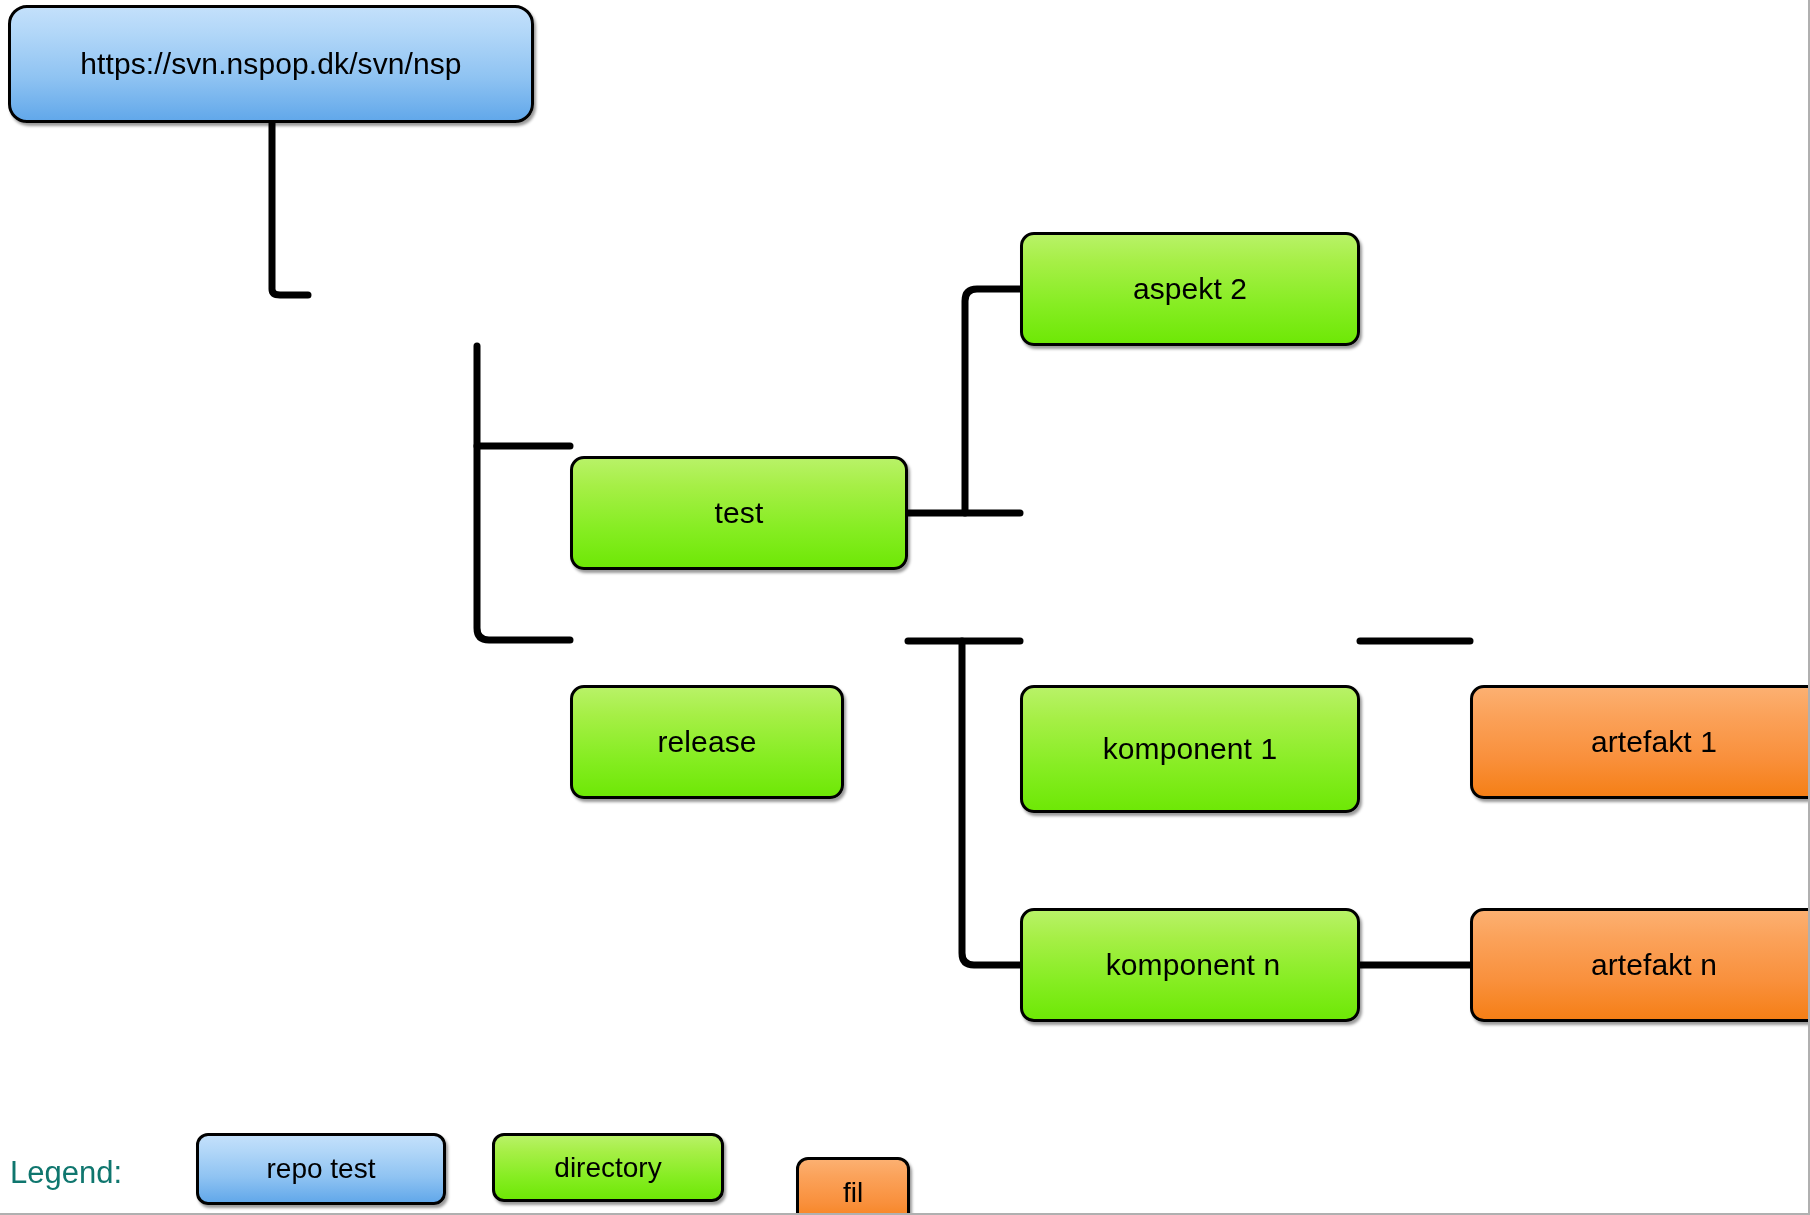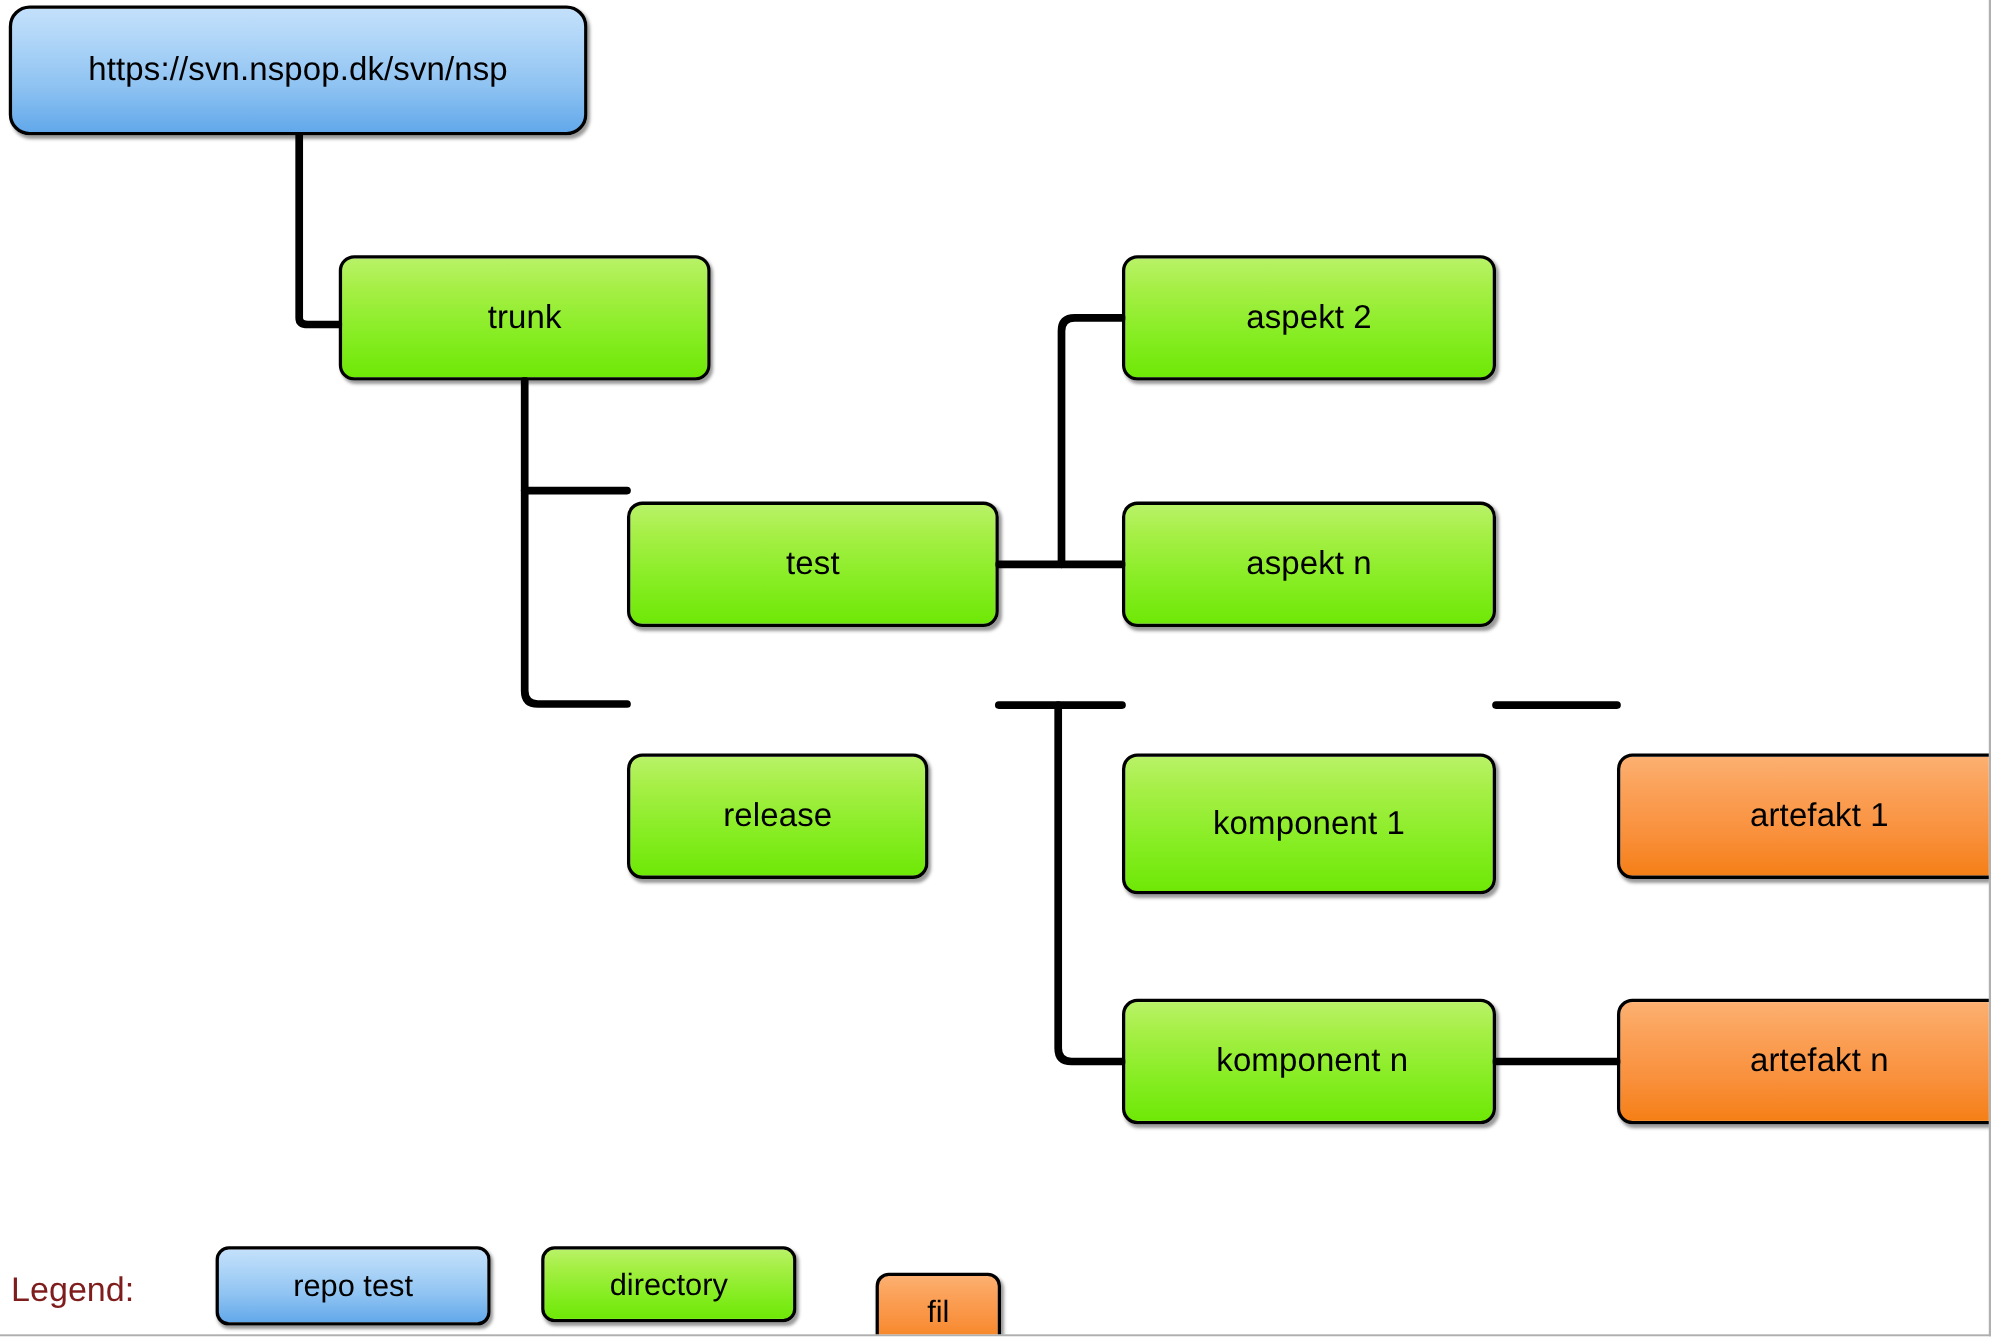--- a/index.html
+++ b/index.html
@@ -60,21 +60,21 @@
   
   .node.file {
     background: linear-gradient(to bottom, #fcb071 0%, #fba25a 25%, #f9903c 65%, #f57f16 100%);
   }
 
   
   #legend-label {
     position: absolute;
     z-index: 3;
     font-size: 31px;
-    color: #7f1d1d;
+    color: #0f766e;
     white-space: nowrap;
   }
   .legend-box {
     position: absolute;
     z-index: 3;
     border: 3px solid #000000;
     border-radius: 12px;
     box-sizing: border-box;
     display: flex;
     align-items: center;
@@ -117,39 +117,33 @@
       <path d="M 1360 641 L 1470 641"></path>
 
       <path d="M 1360 965 L 1470 965"></path>
     </g>
   </svg>
 
   <div class="node repo" style="left:8px; top:5px; width:526px; height:118px;">
     <span>https://svn.nspop.dk/svn/nsp</span>
   </div>
 
-  <div class="node dir" style="left:308px; top:232px; width:338px; height:114px;">
-    <span>trunk</span>
-  </div>
 
   <div class="node dir" style="left:570px; top:456px; width:338px; height:114px;">
     <span>test</span>
   </div>
 
   <div class="node dir" style="left:570px; top:685px; width:274px; height:114px;">
     <span>release</span>
   </div>
 
   <div class="node dir" style="left:1020px; top:232px; width:340px; height:114px;">
     <span>aspekt 2</span>
   </div>
 
-  <div class="node dir" style="left:1020px; top:456px; width:340px; height:114px;">
-    <span>aspekt n</span>
-  </div>
 
   <div class="node dir" style="left:1020px; top:685px; width:340px; height:128px;">
     <span>komponent 1</span>
   </div>
 
   <div class="node dir" style="left:1020px; top:908px; width:340px; height:114px;padding-left:16px;">
     <span>komponent n</span>
   </div>
 
   <div class="node file" style="left:1470px; top:685px; width:368px; height:114px;">

